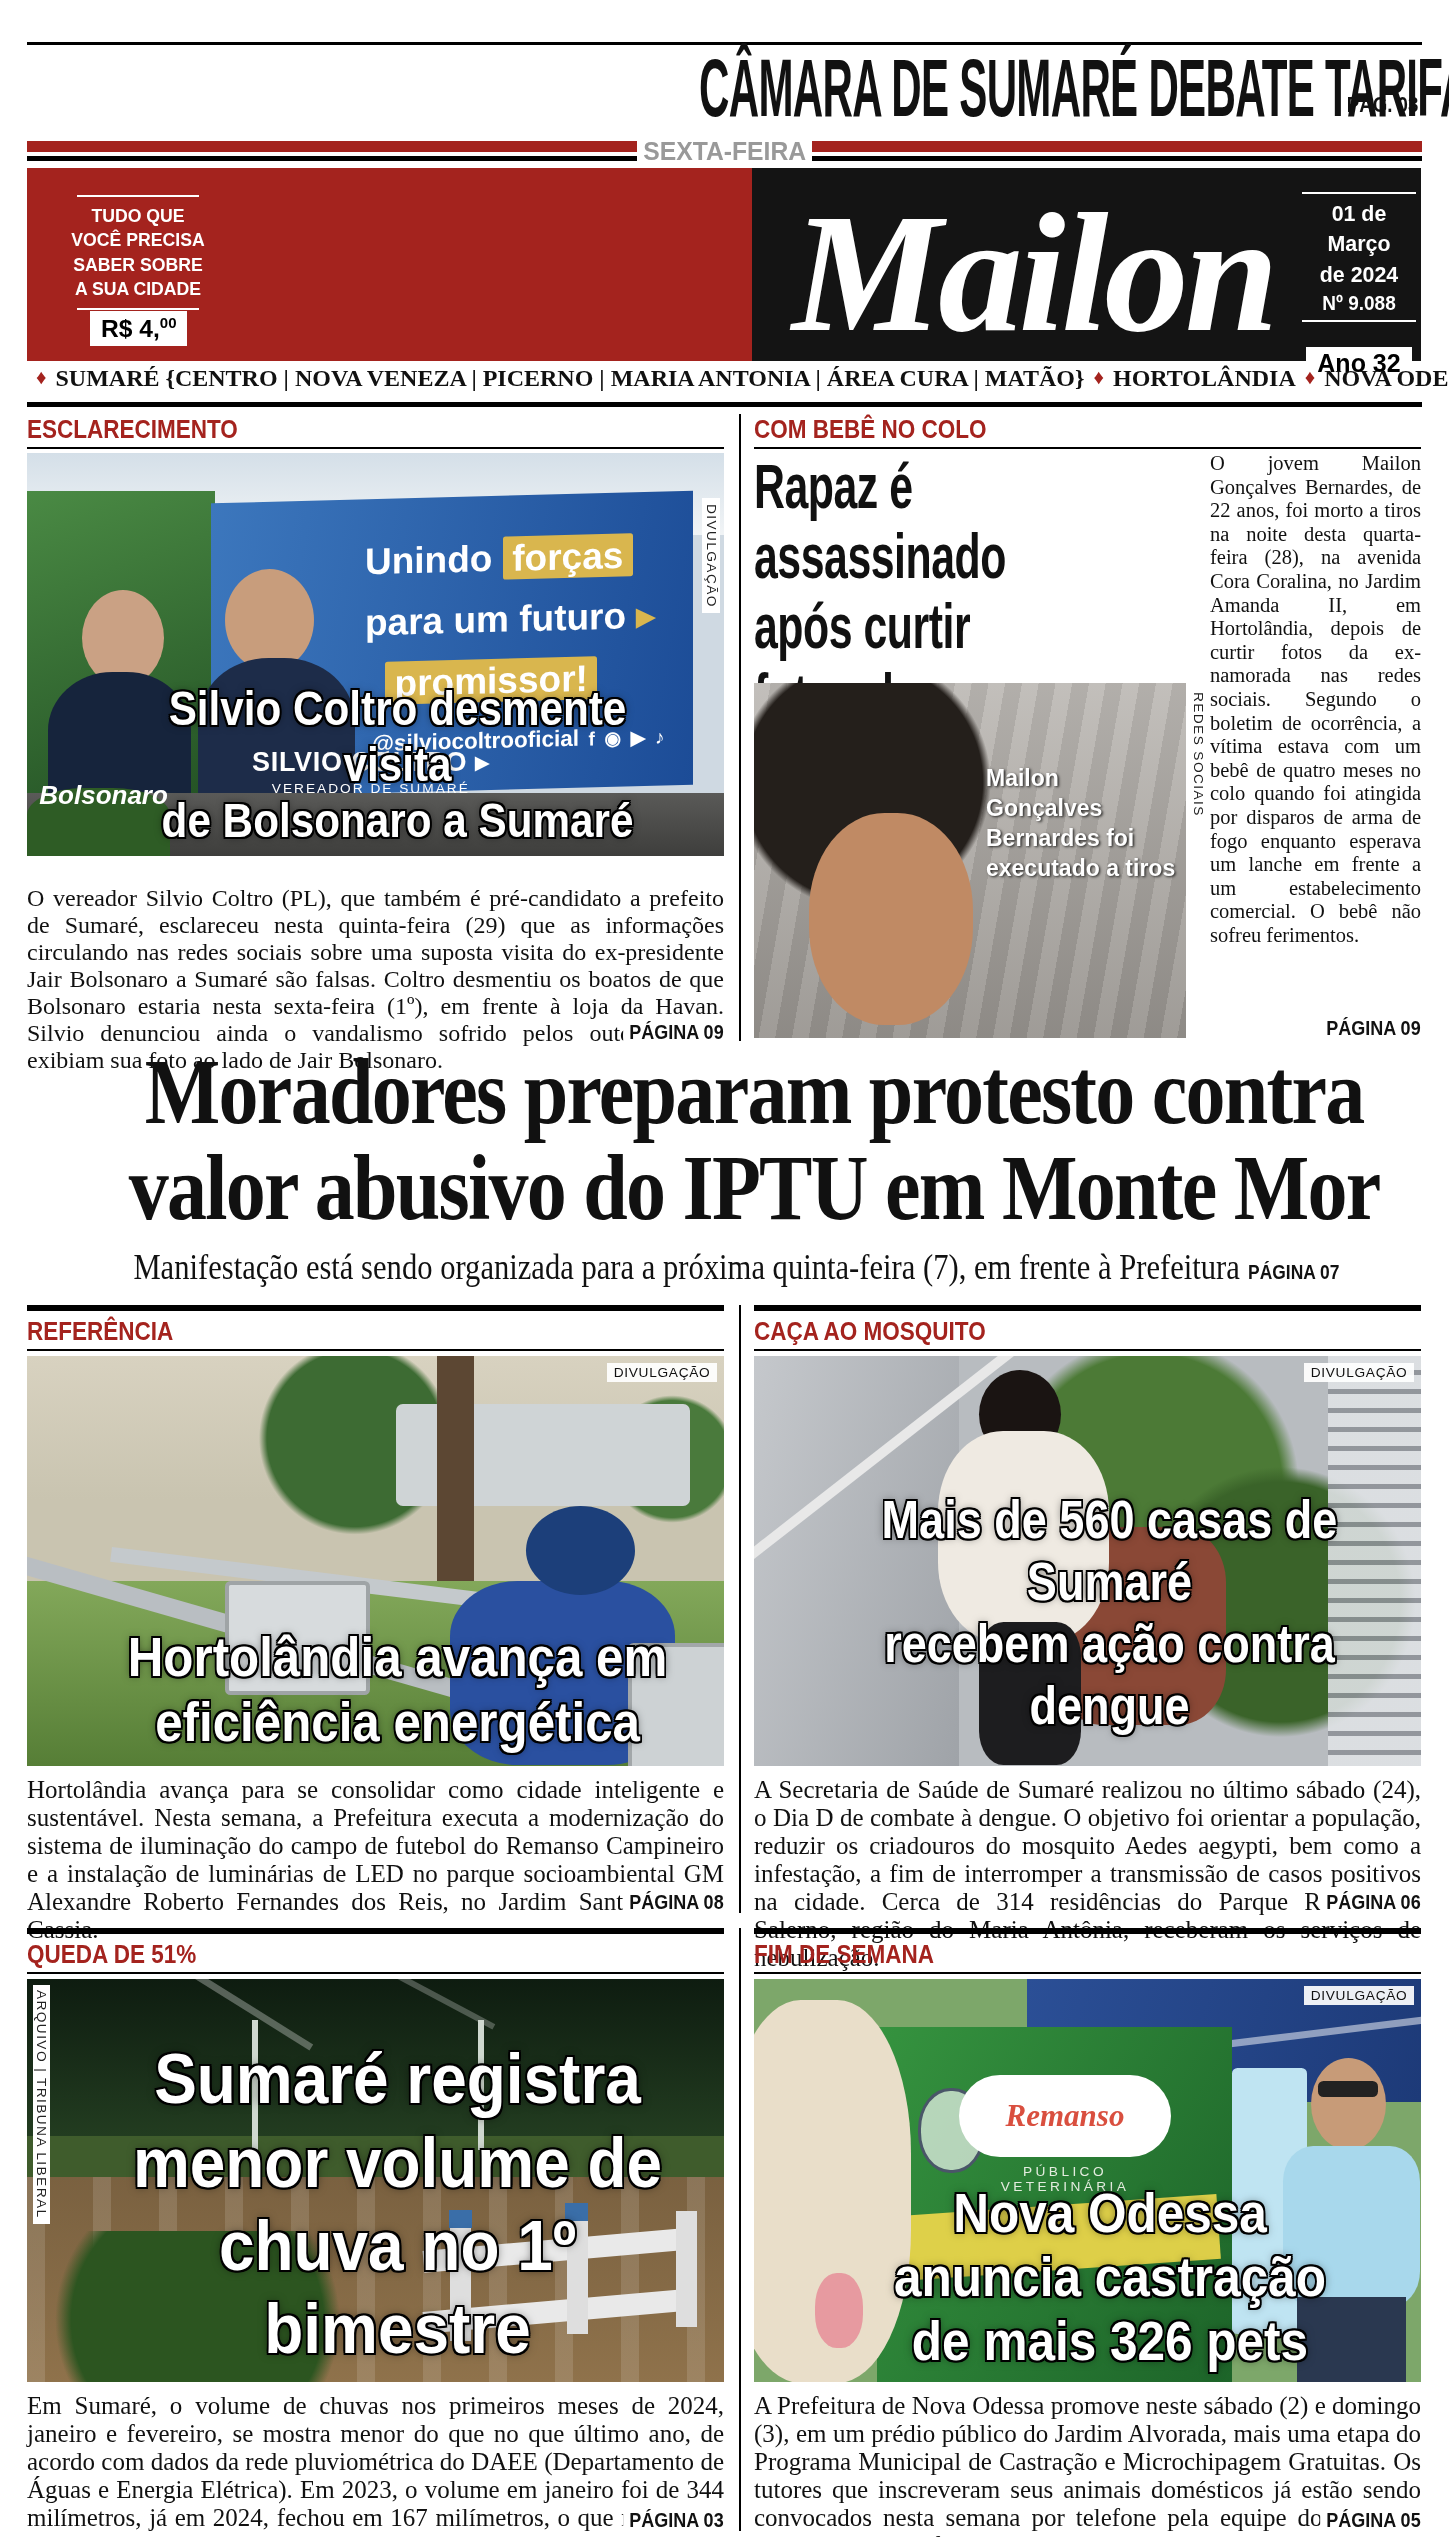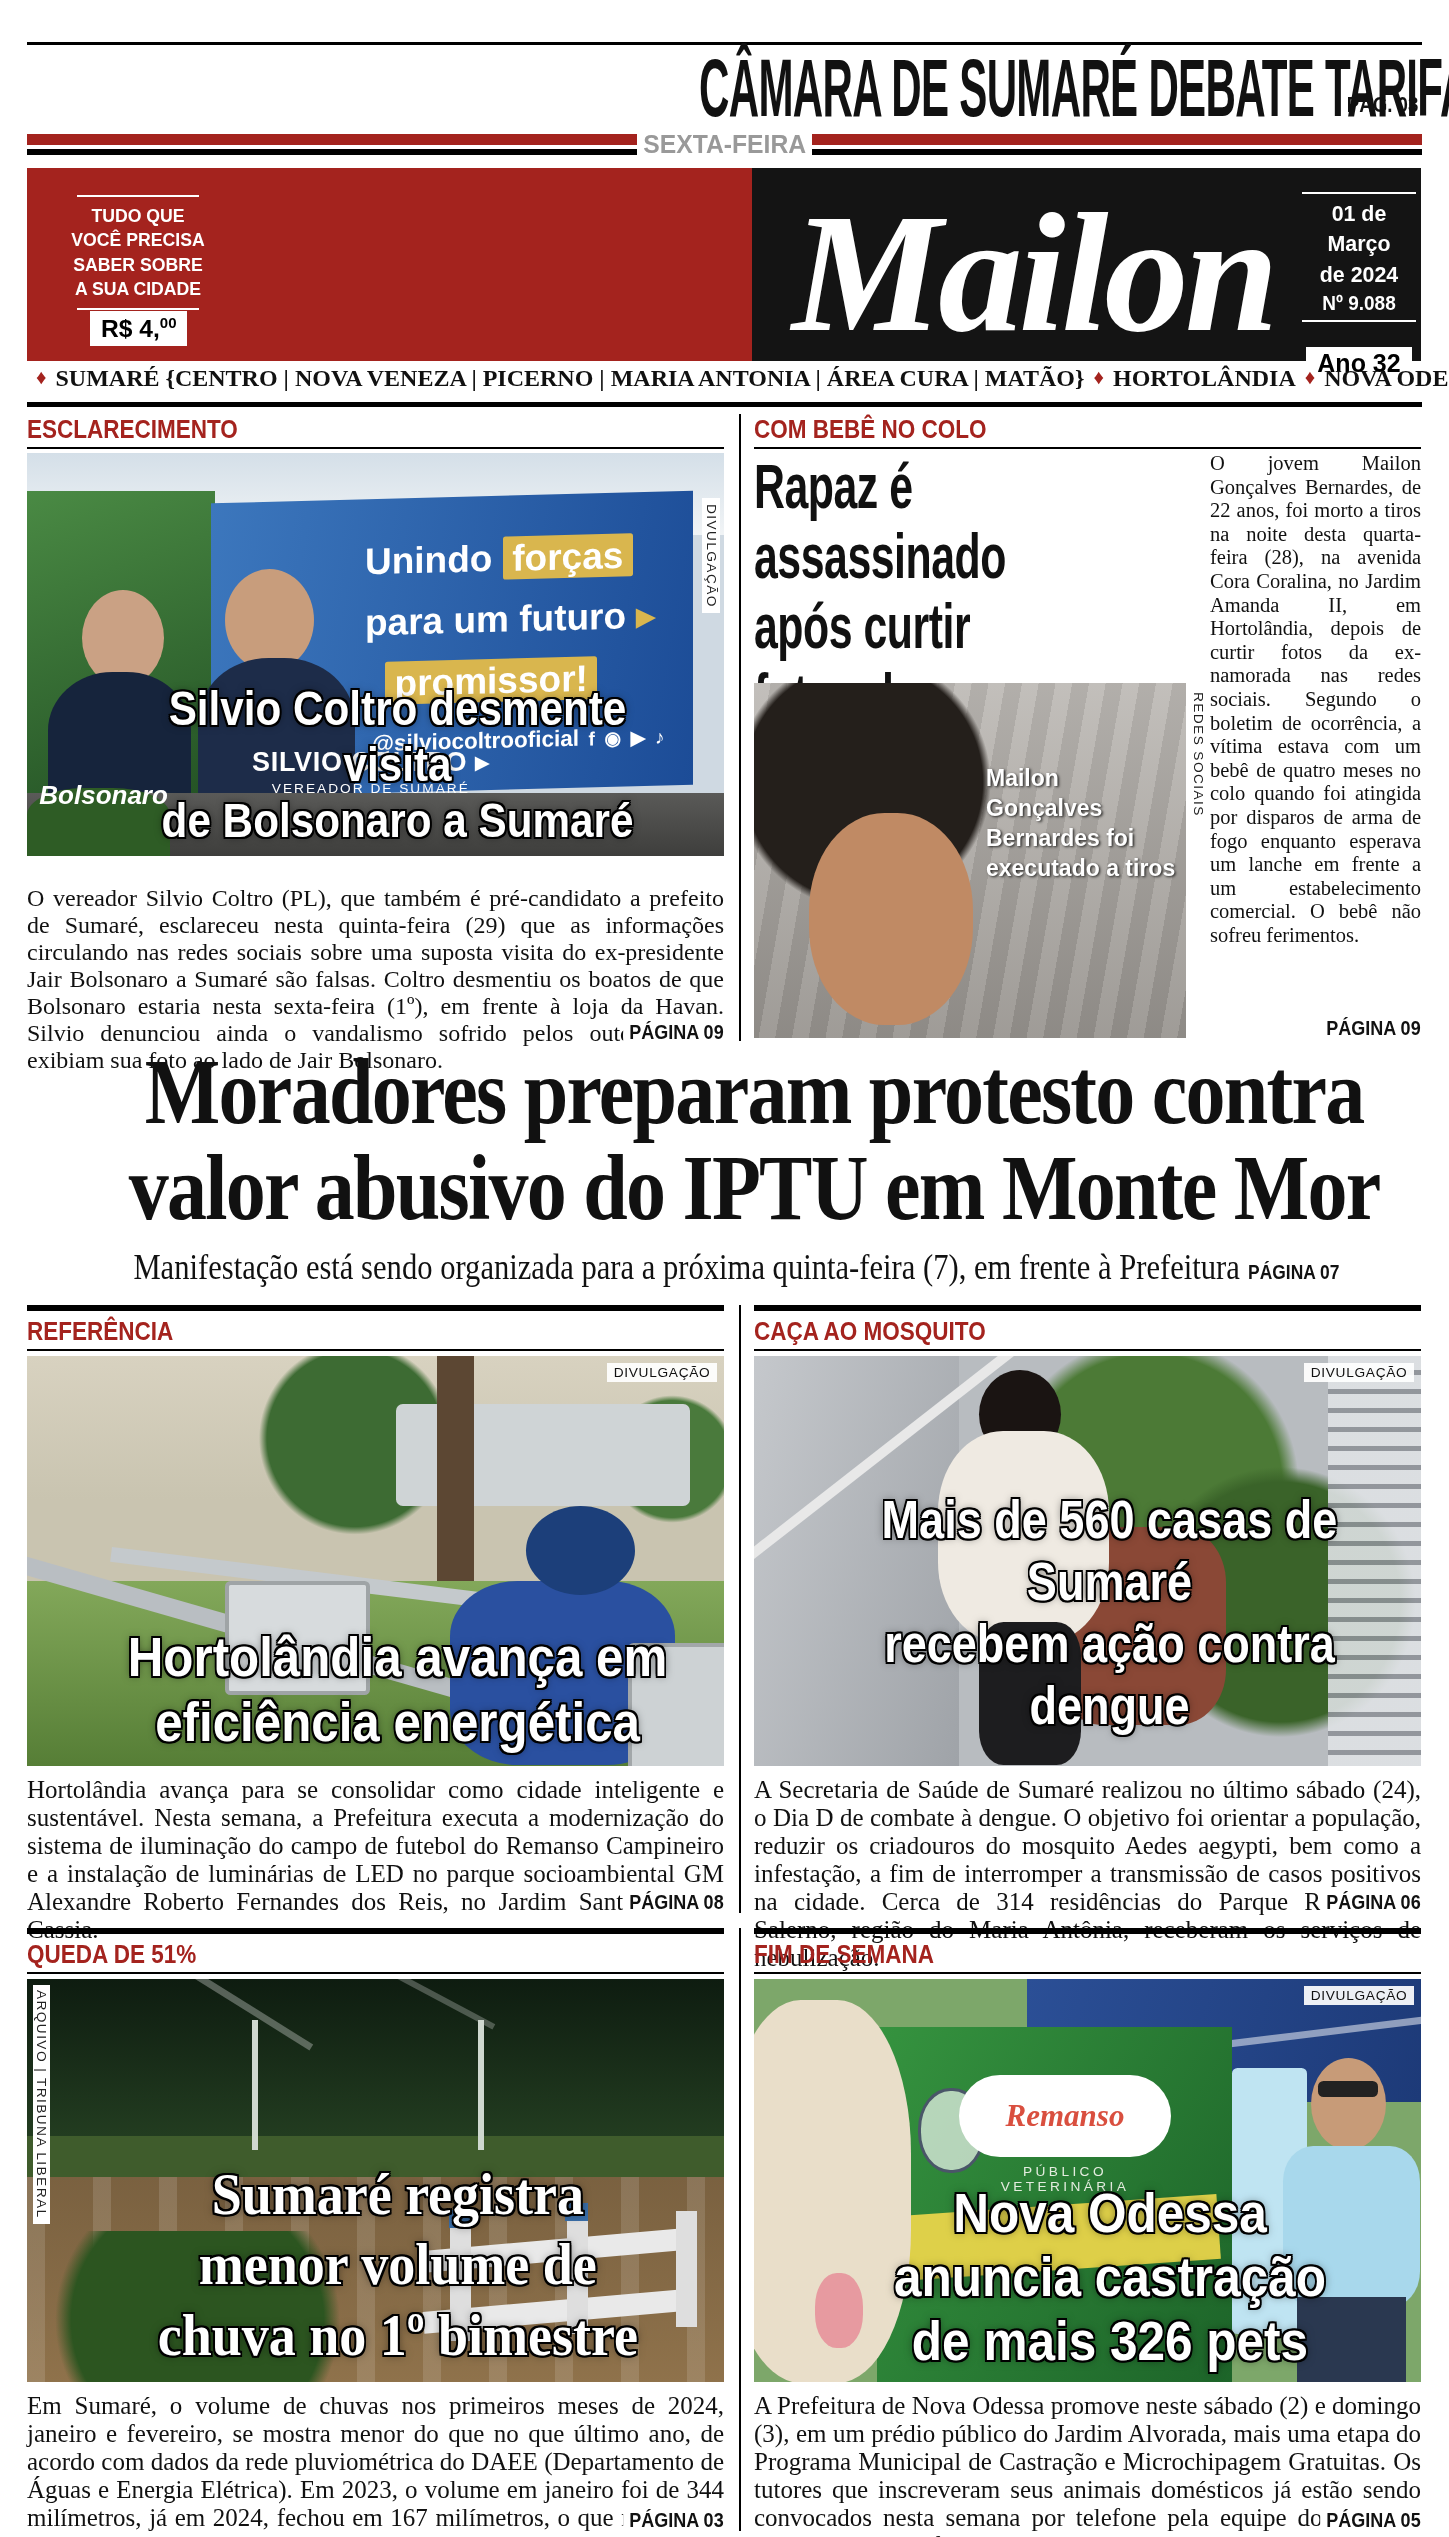--- a/index.html
+++ b/index.html
@@ -14,21 +14,21 @@
   .pre{white-space:pre-line;}
   .sq{display:inline-block;transform-origin:center;}
 
   
   .top-rule{left:27px;width:1395px;top:42px;height:2.7px;background:#000;}
   .banner{left:27px;width:1395px;top:51px;height:75px;text-align:center;white-space:nowrap;}
   .banner-text{font-size:81px;font-weight:700;letter-spacing:-1.4px;transform:scaleX(.52);line-height:75px;}
   .banner-pag{right:4.1px;bottom:8.2px;font-size:22px;font-weight:700;transform:scaleX(.85);transform-origin:right;}
 
   
-  .sexta{left:27px;width:1395px;top:134px;height:27px;display:flex;align-items:flex-start;gap:2px;}
+  .sexta{left:27px;width:1395px;top:134px;height:27px;display:flex;align-items:flex-end;gap:2px;}
   .rulepair{flex:1;height:20.5px;background:linear-gradient(to bottom,var(--red) 0 11px,transparent 11px 15px,#000 15px 19px);}
   .sexta-label{color:#999;font-size:26px;font-weight:700;transform:scaleX(.95);white-space:nowrap;line-height:20.5px;}
 
   
   .masthead{left:27px;width:1395px;top:168px;height:193px;}
   .mh-red{left:0;top:0;width:725px;height:193px;background:var(--red);}
   .mh-black{left:725px;top:0;width:669px;height:193px;background:var(--mast-black);}
   .tagline-box{left:38px;top:20.5px;width:146px;color:#fff;text-align:center;}
   .tagline-rule{height:2px;background:#fff;margin:6.8px 12.3px;}
   .tagline{font-size:18.4px;font-weight:700;line-height:1.32;transform:scaleX(.96);}
@@ -361,21 +361,21 @@
         <div class="abs fl-pole" style="left:451px;"></div>
         <div class="abs fl-grass"></div>
         <div class="abs fl-fence-rail" style="left:396px;top:260px;"></div>
         <div class="abs fl-fence-rail" style="left:396px;top:321px;"></div>
         <div class="abs fl-post" style="left:423px;top:246px;"></div>
         <div class="abs fl-post" style="left:540px;top:239px;"></div>
         <div class="abs fl-post" style="left:649px;top:232px;"></div>
         <div class="abs fl-cap" style="left:422px;top:231px;"></div>
         <div class="abs fl-cap" style="left:538px;top:224px;"></div>
         <div class="vcred ph5-credit">ARQUIVO | TRIBUNA LIBERAL</div>
-        <div class="overlay-hl" style="bottom:12.3px;font-size:60px;font-family:Liberation Serif, serif;"><span class="sq pre" style="transform:scaleX(.9);">Sumaré registra
+        <div class="overlay-hl" style="bottom:12.3px;font-size:71px;"><span class="sq pre" style="transform:scaleX(.9);">Sumaré registra
 menor volume de
 chuva no 1º bimestre</span></div>
       </div>
       <div class="abs body-txt" style="left:0;top:464px;width:697px;height:142px;font-size:25px;line-height:28px;">
         <span>Em Sumaré, o volume de chuvas nos primeiros meses de 2024, janeiro e fevereiro, se mostra menor do que no que último ano, de acordo com dados da rede pluviométrica do DAEE (Departamento de Águas e Energia Elétrica). Em 2023, o volume em janeiro foi de 344 milímetros, já em 2024, fechou em 167 milímetros, o que representa uma queda de 51% no volume de chuva.</span>
         <span class="pageref">PÁGINA 03</span>
       </div>
     </div>
 
     <div class="colR">

